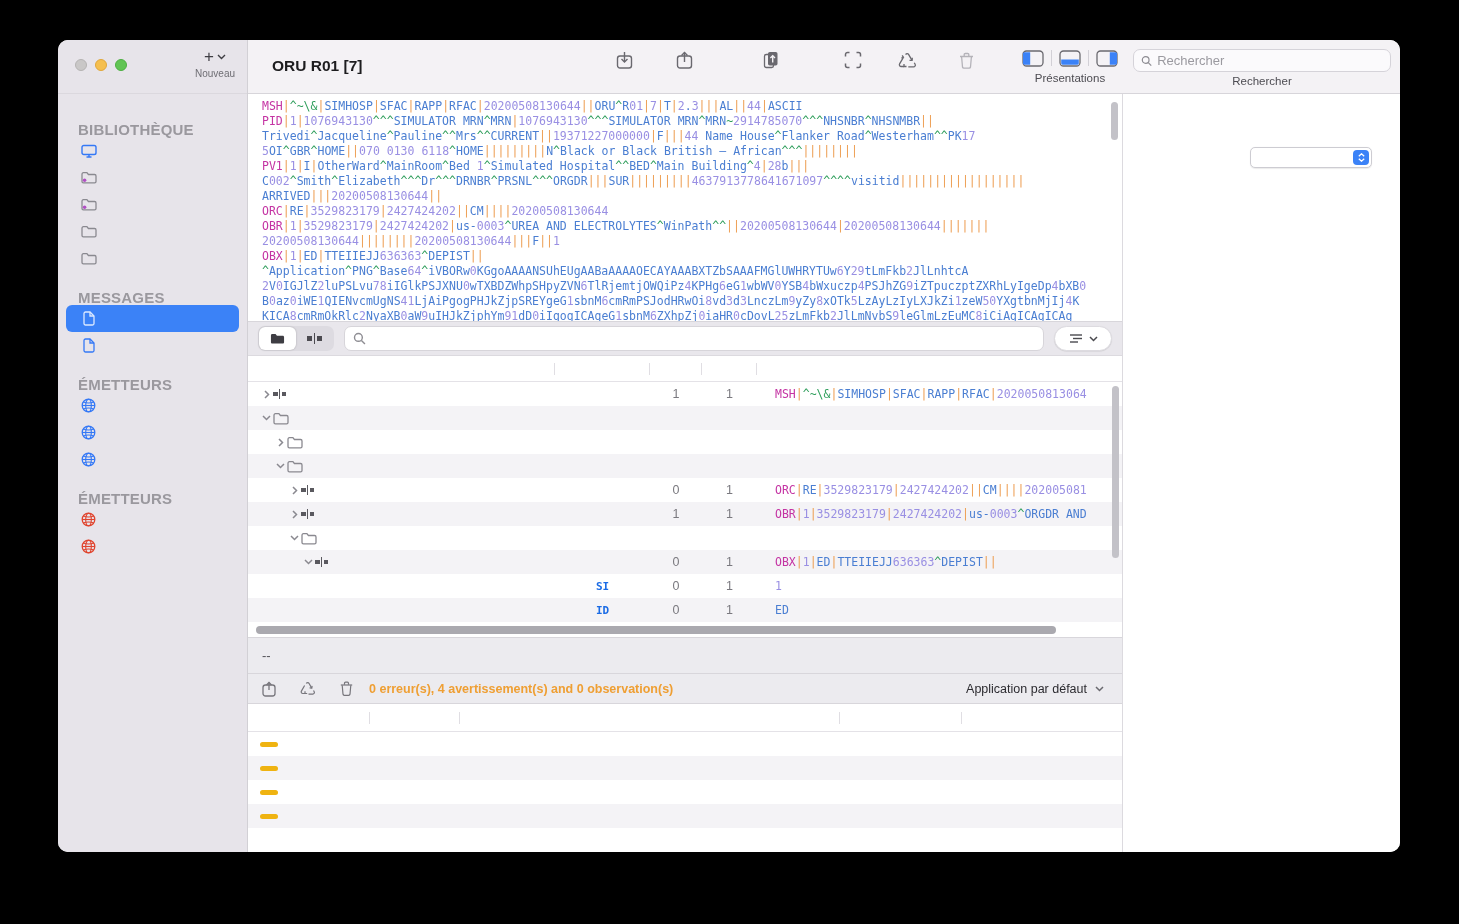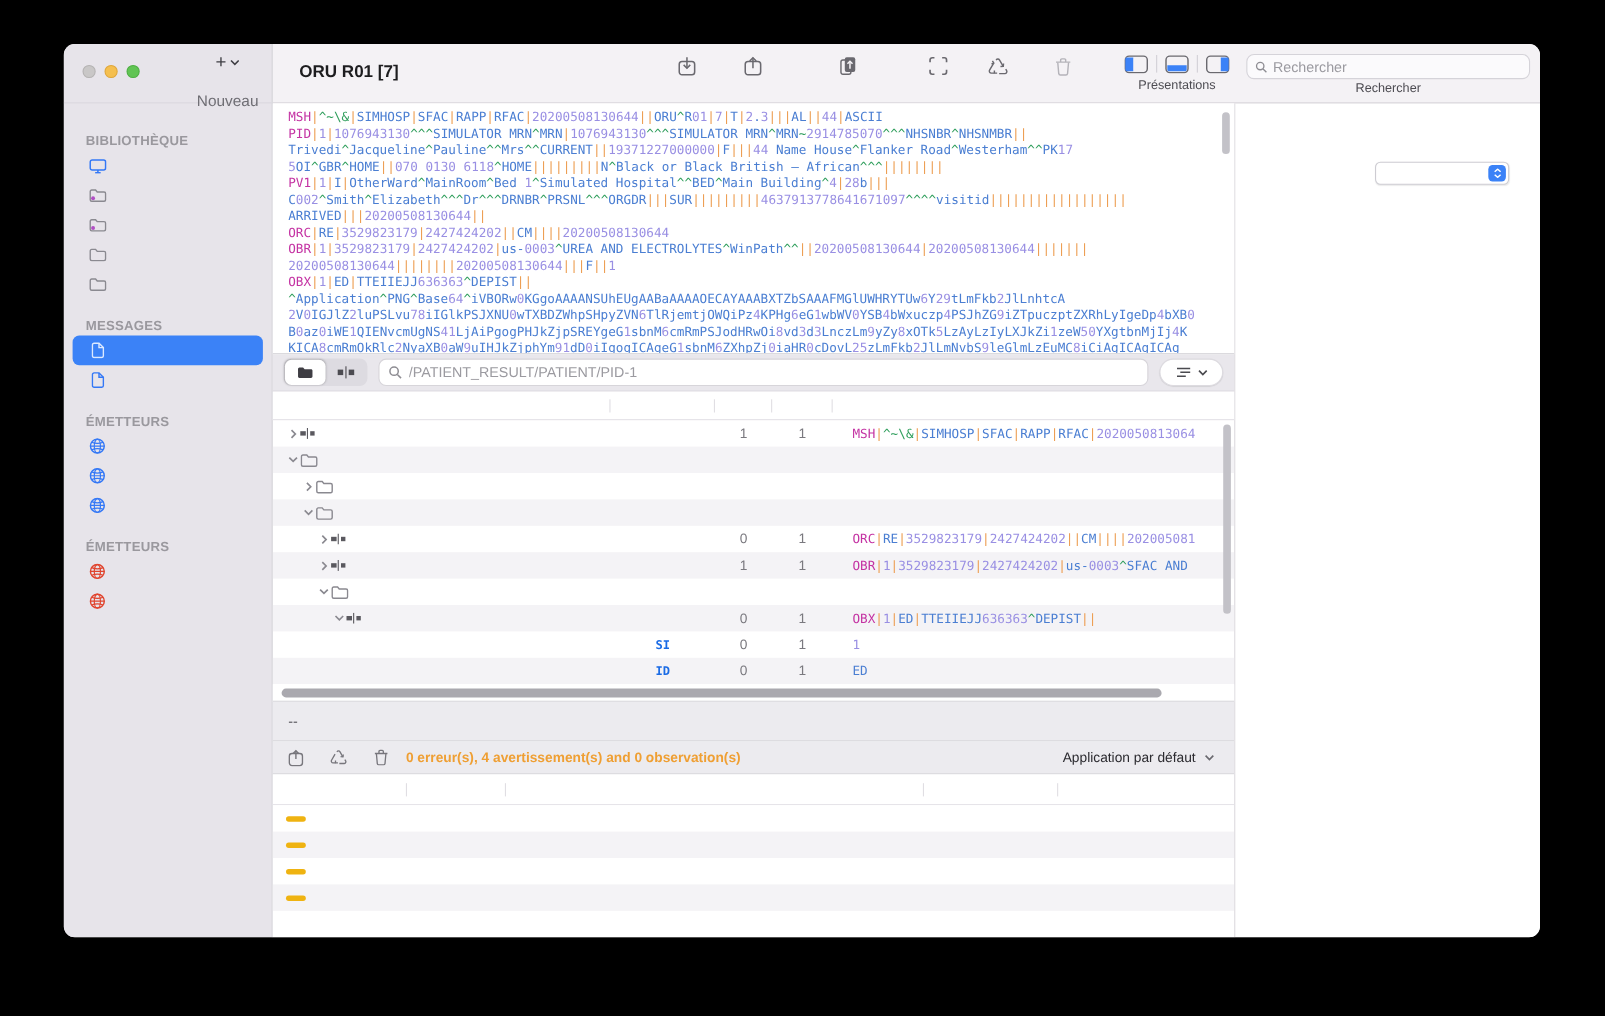--- a/index.html
+++ b/index.html
@@ -11,23 +11,23 @@
   
   .sidebar { width:190px; background:#e7e4ea; flex:none; display:flex; flex-direction:column; border-right:1px solid #d2d0d5;}
   .sb-header { height:54px; position:relative; border-bottom:1px solid #dbd8de; flex:none; }
   .traffic { position:absolute; left:17px; top:19px; display:flex; gap:8px; }
   .tl { width:12px; height:12px; border-radius:50%; }
   .tl.gray  { background:#c9c7c7; border:.5px solid #b5b3b3; }
   .tl.yellow{ background:#f5bf4f; border:.5px solid #e0a73a; }
   .tl.green { background:#61c454; border:.5px solid #4daf42; }
   .new-btn { position:absolute; right:12px; top:8px; text-align:center; color:#3e3d43; }
   .new-plus { font-size:17px; line-height:17px; display:flex; align-items:center; gap:3px; justify-content:center;}
-  .new-label { font-size:14px; color:#6f6e74; margin-top:18px; }
+  .new-label { font-size:10px; color:#6f6e74; margin-top:3px; }
   .sb-body { padding-top:10px; overflow:hidden; }
-  .sb-section-title { font-size:12px; font-weight:700; color:#9a989e; letter-spacing:.2px; padding:0 0 2px 20px; margin-top:17px; height:16px;}
+  .sb-section-title { font-size:15px; font-weight:700; color:#9a989e; letter-spacing:.2px; padding:0 0 2px 20px; margin-top:17px; height:16px;}
   .sb-item { height:27px; display:flex; align-items:center; padding-left:14px; margin:0 8px; border-radius:6px;
              font-size:13px; color:#242428; cursor:default; }
   .sb-item .ic { width:17px; display:flex; justify-content:center; margin-right:8px; flex:none;}
   .sb-item .cnt { color:#8e8d93; margin-left:4px; font-size:12.5px; }
   .sb-item.sel { background:#3b82f7; color:#173a66; font-weight:700; }
   .sb-item.sel .cnt { color:#2a4d85; font-weight:400; }
 
   
   .main { flex:1; display:flex; flex-direction:column; min-width:0; }
   .toolbar { height:54px; background:#f4f2f5; border-bottom:1px solid #d7d5da; position:relative; flex:none; }
@@ -417,21 +417,20 @@
                     <b></b>
                     <i></i>
                   </span>
               </div>
             </div>
             <div class="fsearch">
               <svg width="13" height="13" viewBox="0 0 12 12">
                   <circle cx="5" cy="5" r="3.6" fill="none" stroke="#8e8d93" stroke-width="1.3"></circle>
                   <line x1="7.8" y1="7.8" x2="11" y2="11" stroke="#8e8d93" stroke-width="1.3"></line>
                 </svg>
-              <input placeholder="/PATIENT_RESULT/PATIENT/PID-1" style="">
             </div>
             <div class="optbtn">
               <svg width="14" height="11" viewBox="0 0 14 11">
                   <line x1="1" y1="2" x2="13" y2="2" stroke="#4a4a4f" stroke-width="1.4"></line>
                   <line x1="4" y1="5.5" x2="13" y2="5.5" stroke="#4a4a4f" stroke-width="1.4"></line>
                   <line x1="1" y1="9" x2="9" y2="9" stroke="#4a4a4f" stroke-width="1.4"></line>
                 </svg>
               <svg width="9" height="6" viewBox="0 0 9 6">
                   <polyline points="1,1 4.5,4.5 8,1" fill="none" stroke="#4a4a4f" stroke-width="1.5"></polyline>
                 </svg>
@@ -565,21 +564,21 @@
                   <span class="seg-sq-ic" style="margin-right:7px;">
                     <i style="width:4.5px;height:4.5px;background:#5a595f;"></i>
                     <b style="width:1px;height:10px;background:#5a595f;margin:0 1.5px;"></b>
                     <i style="width:4.5px;height:4.5px;background:#5a595f;"></i>
                   </span>
                   <span class="name-seg"></span>
                 </div>
     <div class="tc-type"></div>
     <div class="tc-min">1</div>
     <div class="tc-max">1</div>
-    <div class="tc-val"><span class="seg">OBR</span><span class="pipe">|</span><span class="num">1</span><span class="pipe">|</span><span class="num">3529823179</span><span class="pipe">|</span><span class="num">2427424202</span><span class="pipe">|</span><span class="txt">us-</span><span class="num">0003</span><span class="sep">^</span><span class="txt">SFAC AND</span></div>
+    <div class="tc-val"><span class="seg">OBR</span><span class="pipe">|</span><span class="num">1</span><span class="pipe">|</span><span class="num">3529823179</span><span class="pipe">|</span><span class="num">2427424202</span><span class="pipe">|</span><span class="txt">us-</span><span class="num">0003</span><span class="sep">^</span><span class="txt">ORGDR AND</span></div>
   </div>
   <div class="trow">
     <div class="tc-name" style="padding-left:40px">
                   <span class="arrowbox">
                     <svg width="9" height="6" viewBox="0 0 9 6">
                       <polyline points="1,1 4.5,4.5 8,1" fill="none" stroke="#8a8990" stroke-width="1.5"></polyline>
                     </svg>
                   </span>
                   <span style="margin-right:6px;display:inline-flex;">
                     <svg width="16" height="13" viewBox="0 0 16 13">

